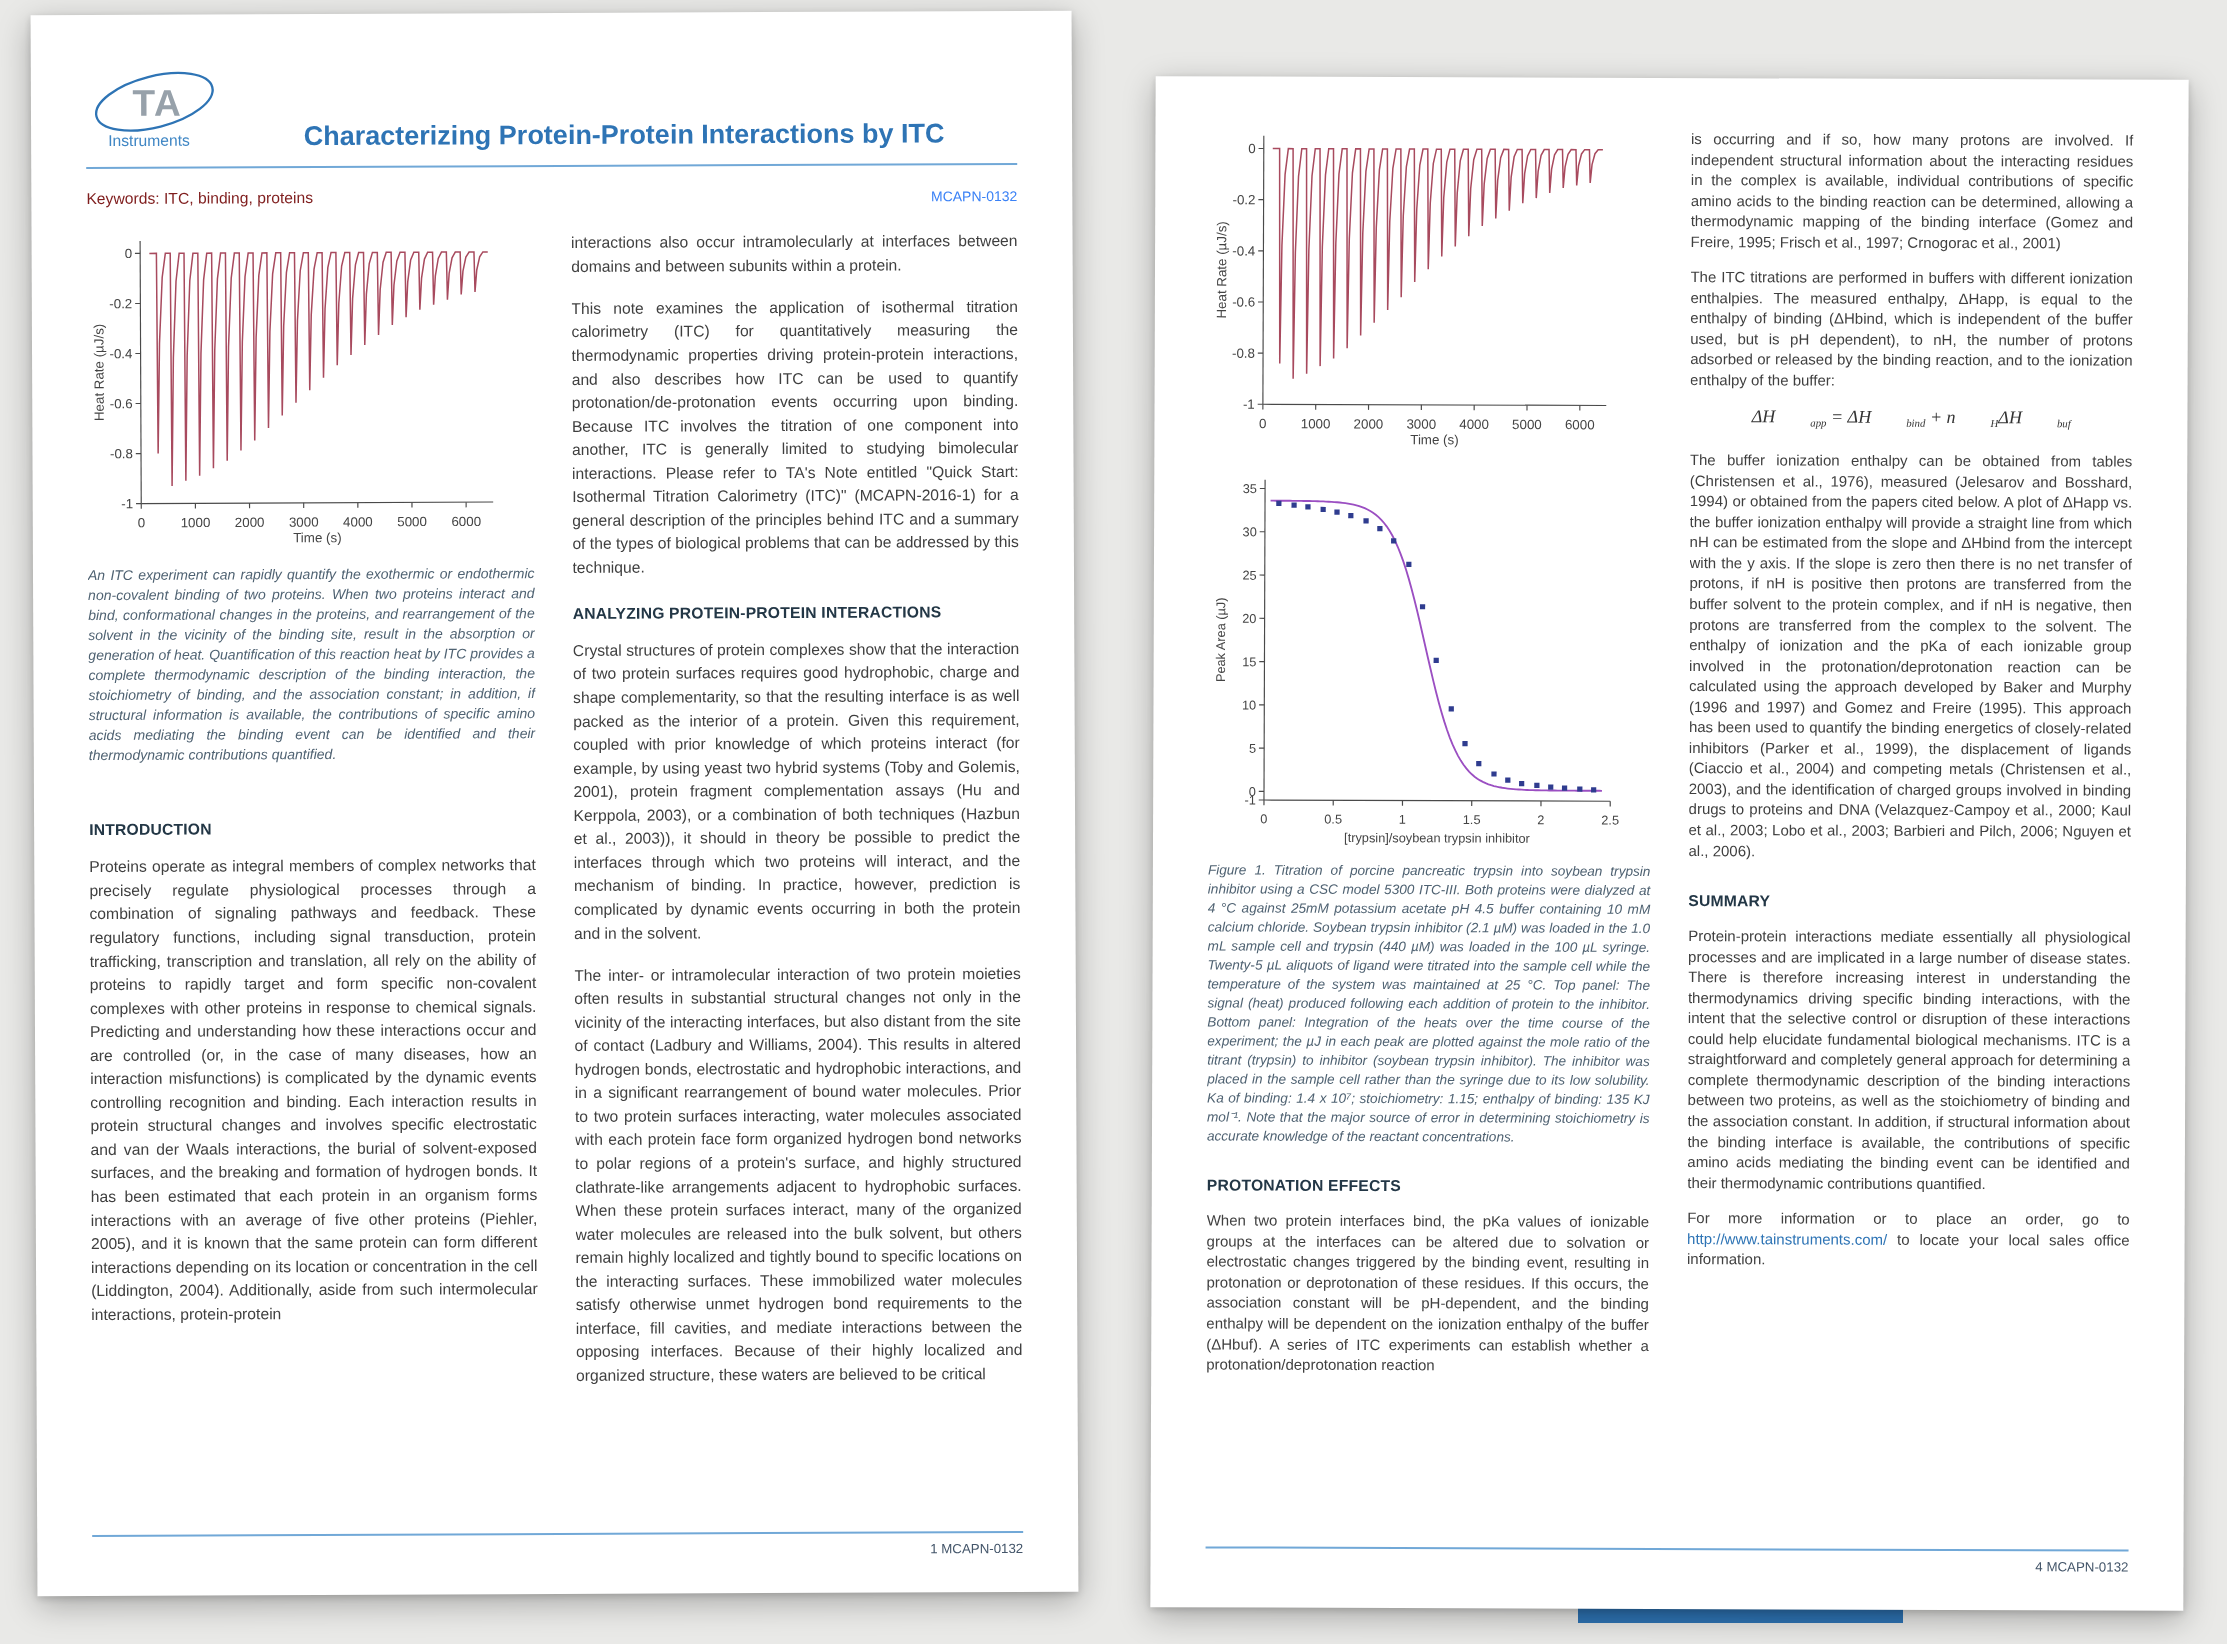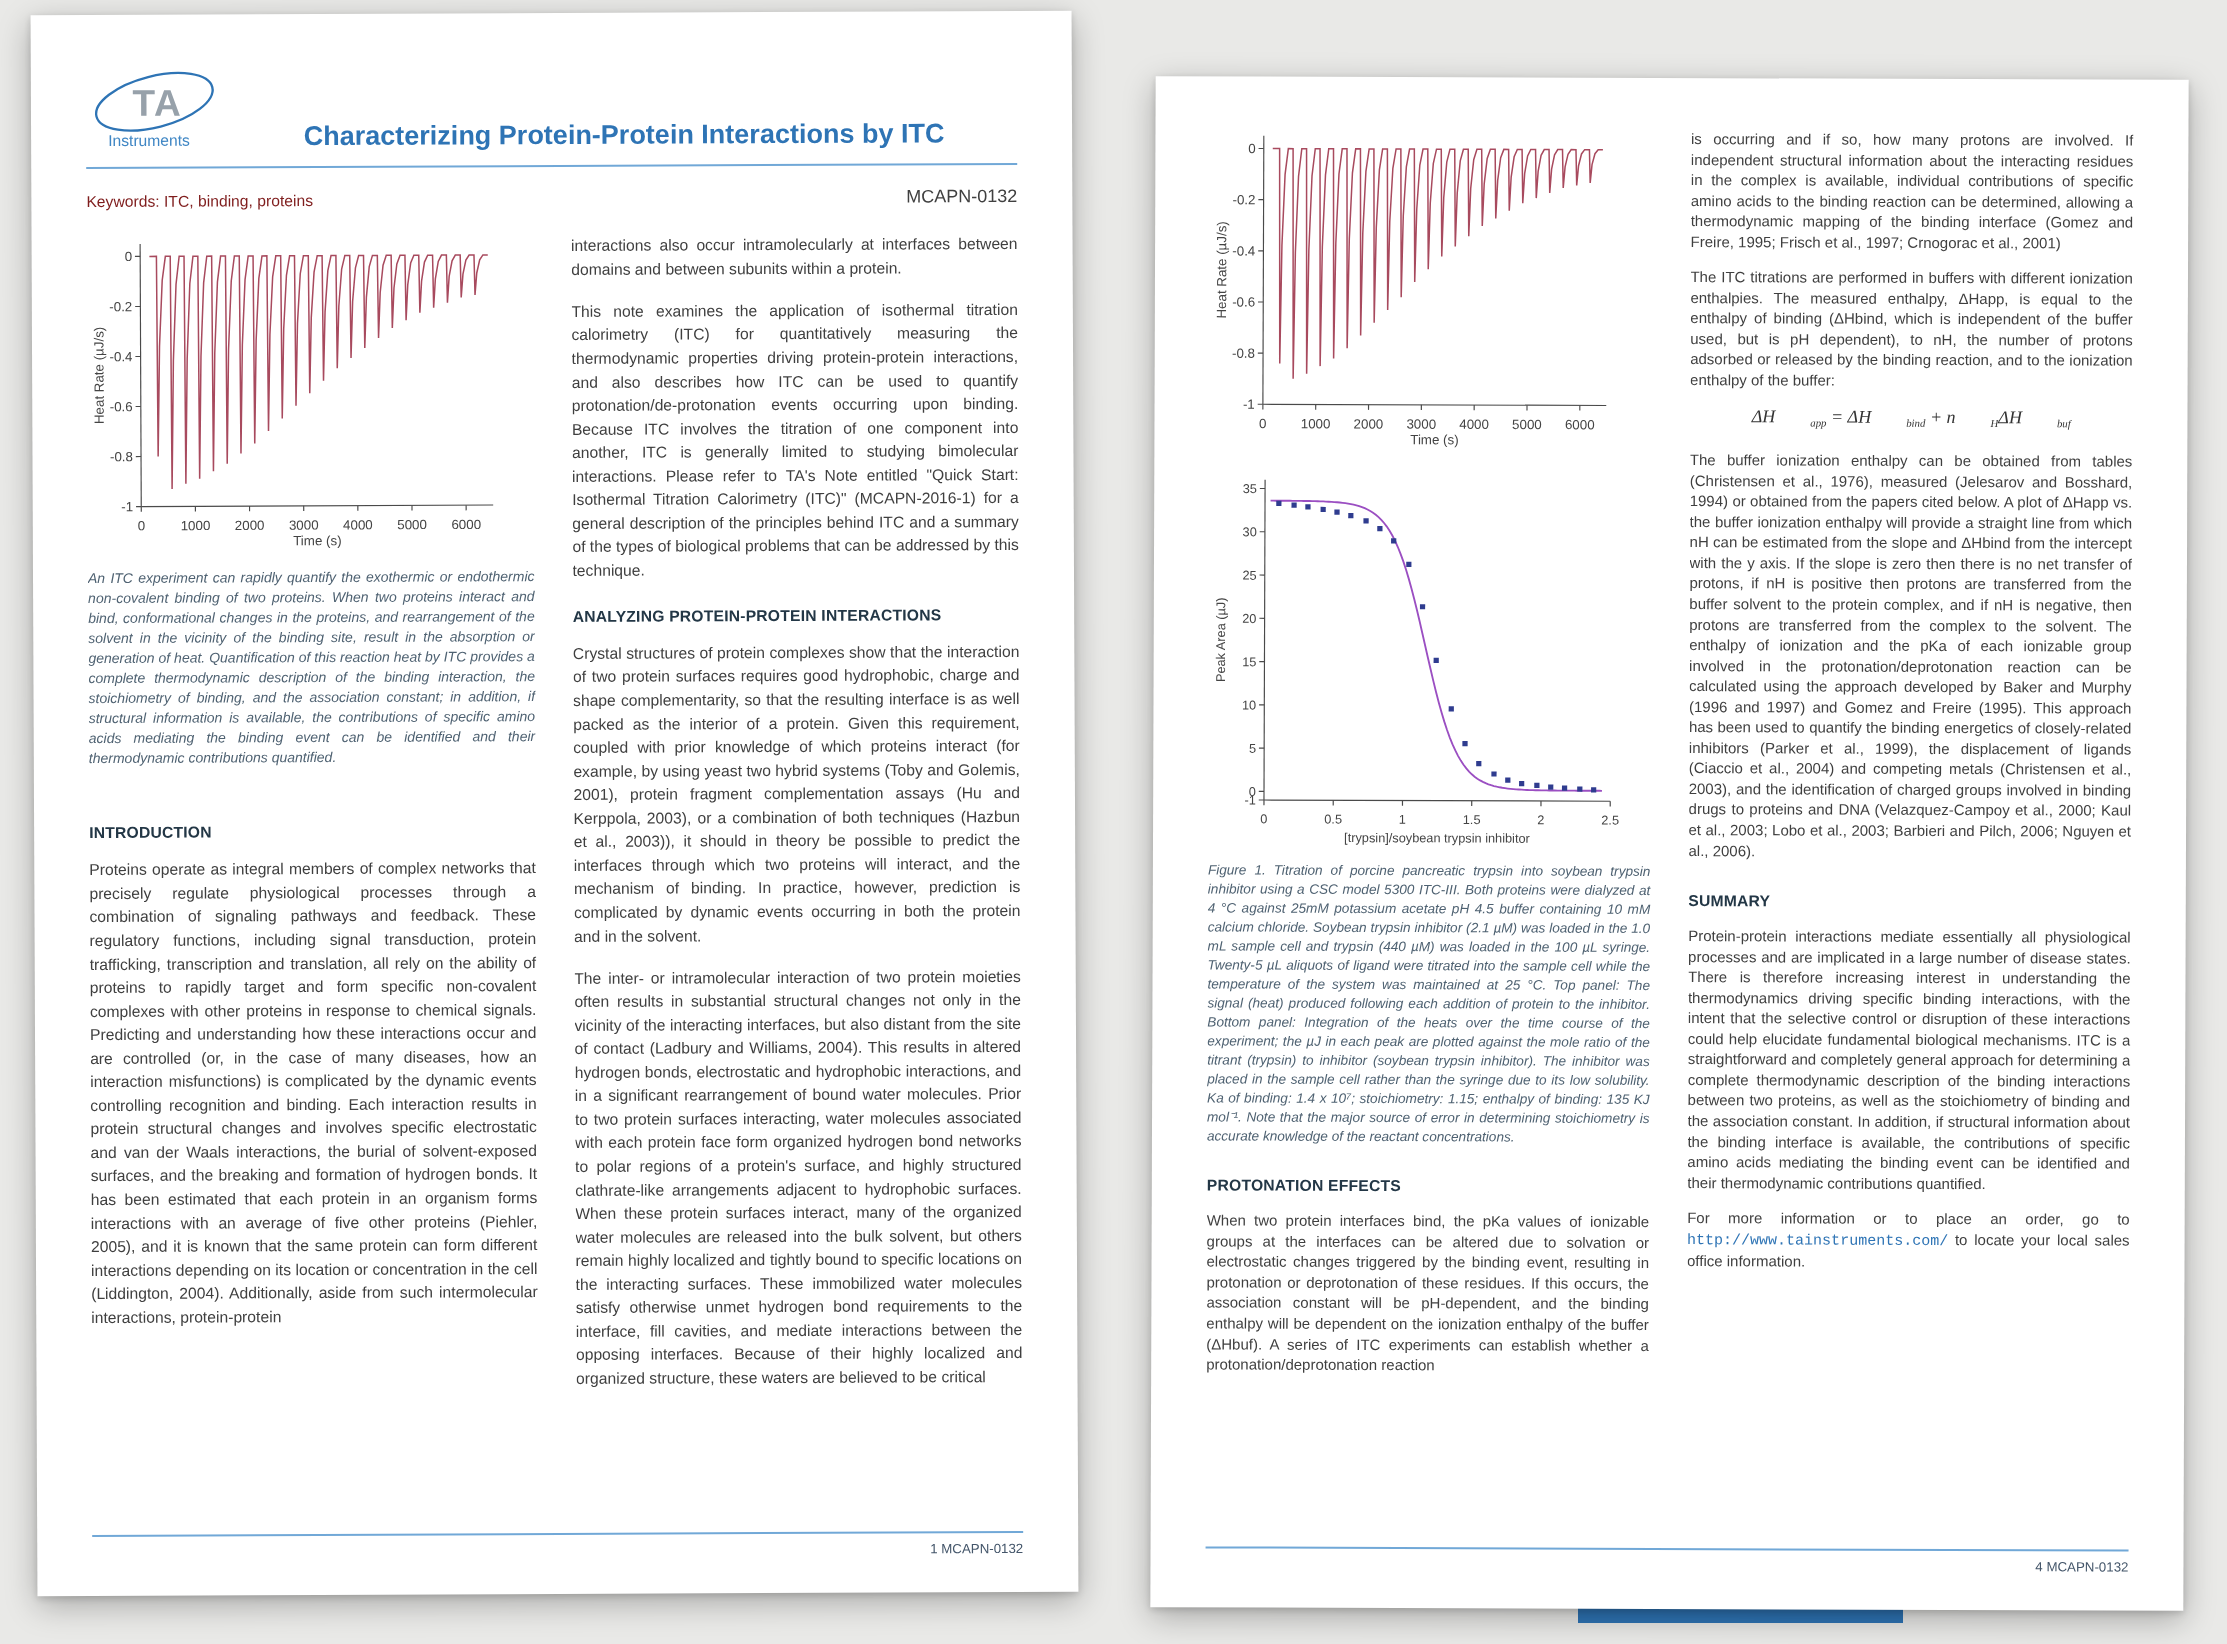--- a/index.html
+++ b/index.html
@@ -20,21 +20,21 @@
   .logo{flex:0 0 145px;}
   .logo ellipse{fill:none;stroke:#2e74b5;stroke-width:4;}
   .logo-ta{font-size:64px;font-weight:bold;fill:#97a1aa;letter-spacing:3px;}
   .logo-ins{font-size:27px;fill:#3f86c4;}
   .title{flex:1;text-align:center;color:#2e74b5;font-size:27px;font-weight:bold;padding-bottom:5.8px;}
 
   .rule{height:1.7px;background:#71a8d7;}
   .hdr-rule{margin-top:8px;}
   .meta-row{display:flex;justify-content:space-between;align-items:flex-end;margin-top:21px;}
   .keywords{font-size:15.7px;color:#7f1d1d;}
-  .docnum{font-size:18px;color:#404040;text-align:right;}
+  .docnum{font-size:14px;color:#3b82f6;text-align:right;}
 
   .cols{display:flex;gap:38px;margin-top:25.5px;}
   .p2cols{margin-top:0;}
   .col{flex:1;min-width:0;overflow:hidden;}
 
   p.body{font-size:15.7px;line-height:1.5;color:#3f3f3f;text-align:justify;margin:0 0 18.6px 0;}
   p.p2body{font-size:15px;line-height:1.37;margin:0 0 15px 0;}
   .caption{font-style:italic;font-size:14px;line-height:1.43;color:#4f6272;text-align:justify;margin:16px 0 0 0;}
   .figcap{font-style:italic;font-size:13.6px;line-height:1.4;color:#4f6272;text-align:justify;margin:12.8px 0 0 0;}
   h3.sec{font-size:15.7px;color:#233746;font-weight:700;margin:31px 0 16px 0;letter-spacing:0.2px;}
@@ -44,21 +44,21 @@
     font-size:18px;color:#333;margin:8px 0 22px 0;}
   .equation sub{font-size:0.6em;margin-left:35px;}
 
   .chart{display:block;}
   .chart2{margin-top:21px;}
 
   .footer{position:absolute;left:55px;right:55px;bottom:36px;}
   .footer .rule{margin-bottom:8px;}
   .pagenum{text-align:right;font-size:13.3px;color:#44566a;}
 
-  a.link{color:#2e74b5;text-decoration:none;font-family:Liberation Mono, monospace;}
+  a.link{color:#2e74b5;text-decoration:none;}
 </style>
 </head>
 <body>
 
 <div class="canvas">
 
   <div class="blue-strip"></div>
 
   <div class="page page1">
     <div class="inner">

